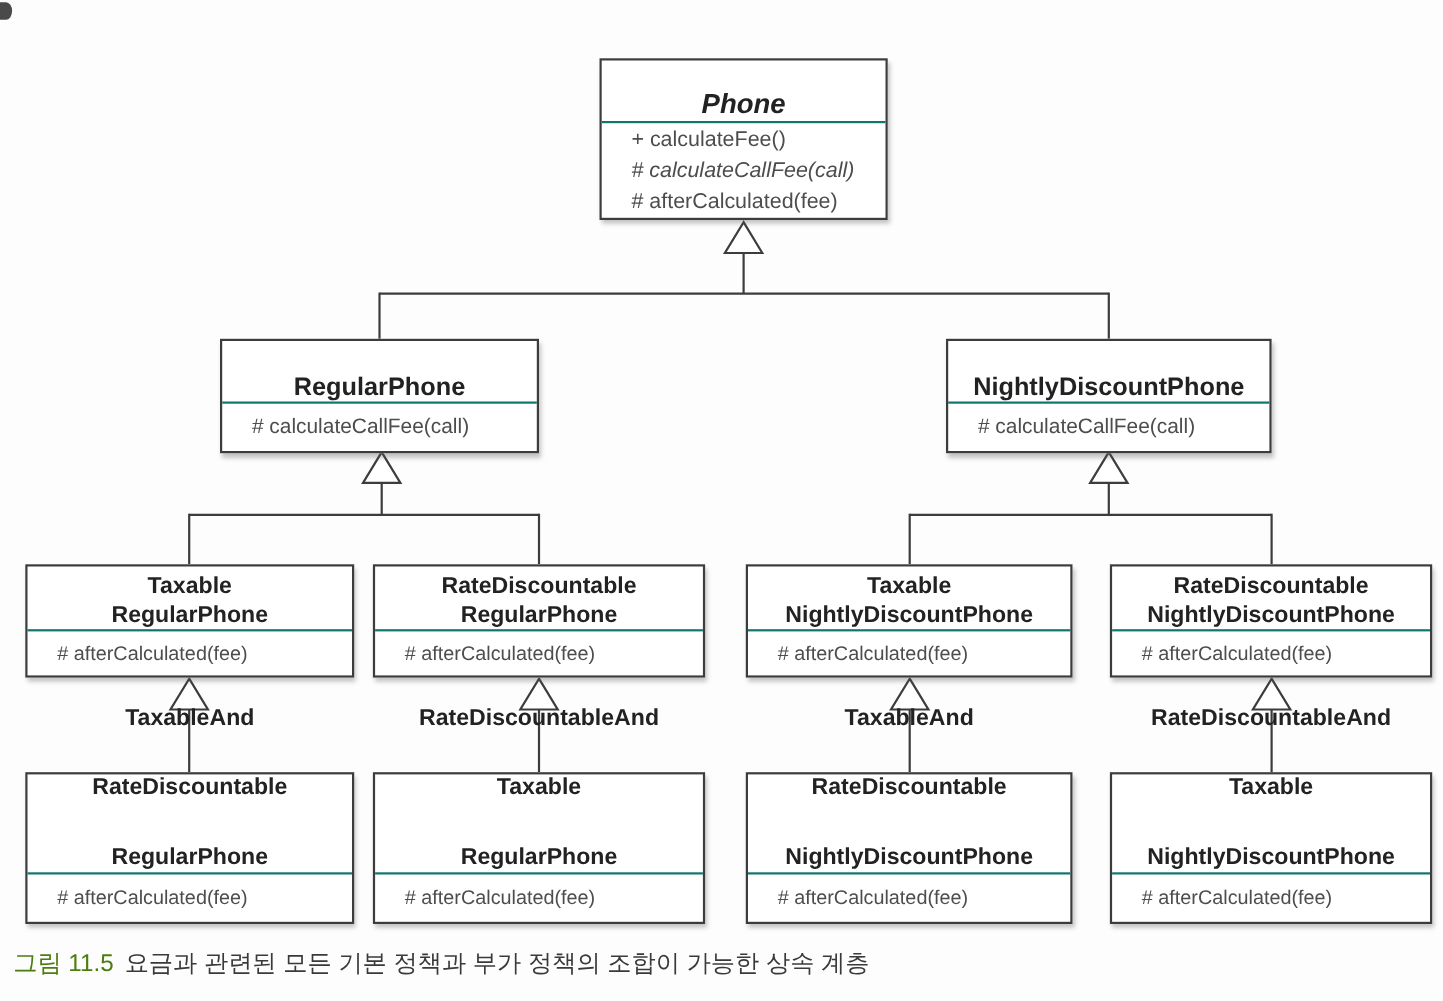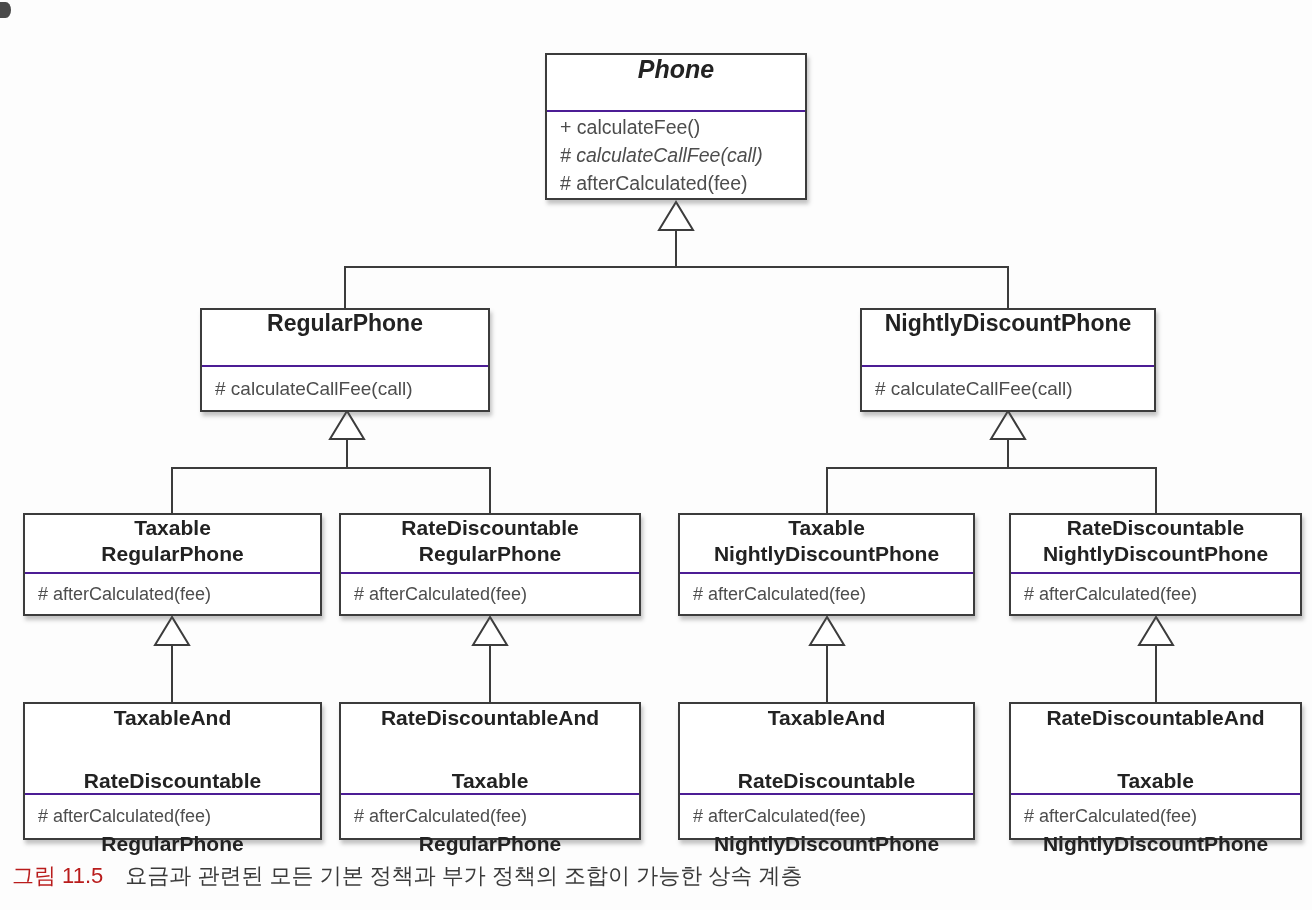--- a/index.html
+++ b/index.html
@@ -32,37 +32,37 @@
     position: absolute;
     box-sizing: border-box;
     background: #ffffff;
     border: 2px solid #3c3c3c;
     box-shadow: 2px 4px 4px rgba(90,90,90,0.35);
     display: flex;
     flex-direction: column;
   }
   .uml-title {
     box-sizing: border-box;
-    border-bottom: 2px solid #4c1d95;
+    border-bottom: 2px solid #0f766e;
     display: flex;
     flex-direction: column;
     align-items: center;
-    justify-content: flex-start;
+    justify-content: flex-end;
     font-weight: bold;
     color: #222222;
     text-align: center;
   }
   .uml-title.abstract { font-style: italic; }
   .uml-methods {
     box-sizing: border-box;
     flex: 1;
     display: flex;
     flex-direction: column;
     justify-content: center;
-    padding-left: 13px;
+    padding-left: 27px;
     color: #4d4d4d;
   }
   .method-line { white-space: nowrap; }
   .method-line.italic { font-style: italic; }
 
   
   .lvl1 .uml-title { font-size: 25px; }
   .lvl1 .uml-methods { font-size: 19.5px; line-height: 28px; }
   .lvl2 .uml-title { font-size: 23px; }
   .lvl2 .uml-methods { font-size: 19px; }
@@ -73,22 +73,22 @@
 
   .caption {
     position: absolute;
     left: 12px;
     top: 861px;
     font-size: 22px;
     color: #3a3a3a;
     white-space: nowrap;
   }
   .caption .fig-label {
-    color: #b91c1c;
-    margin-right: 22px;
+    color: #4d7c0f;
+    margin-right: 10px;
     text-align: center;
   }
   .scan-artifact {
     position: absolute;
     left: 0px; top: 2px;
     width: 11px; height: 16px;
     background: #2a2a2a;
     border-radius: 0 60% 60% 0;
     opacity: 0.85;
   }

